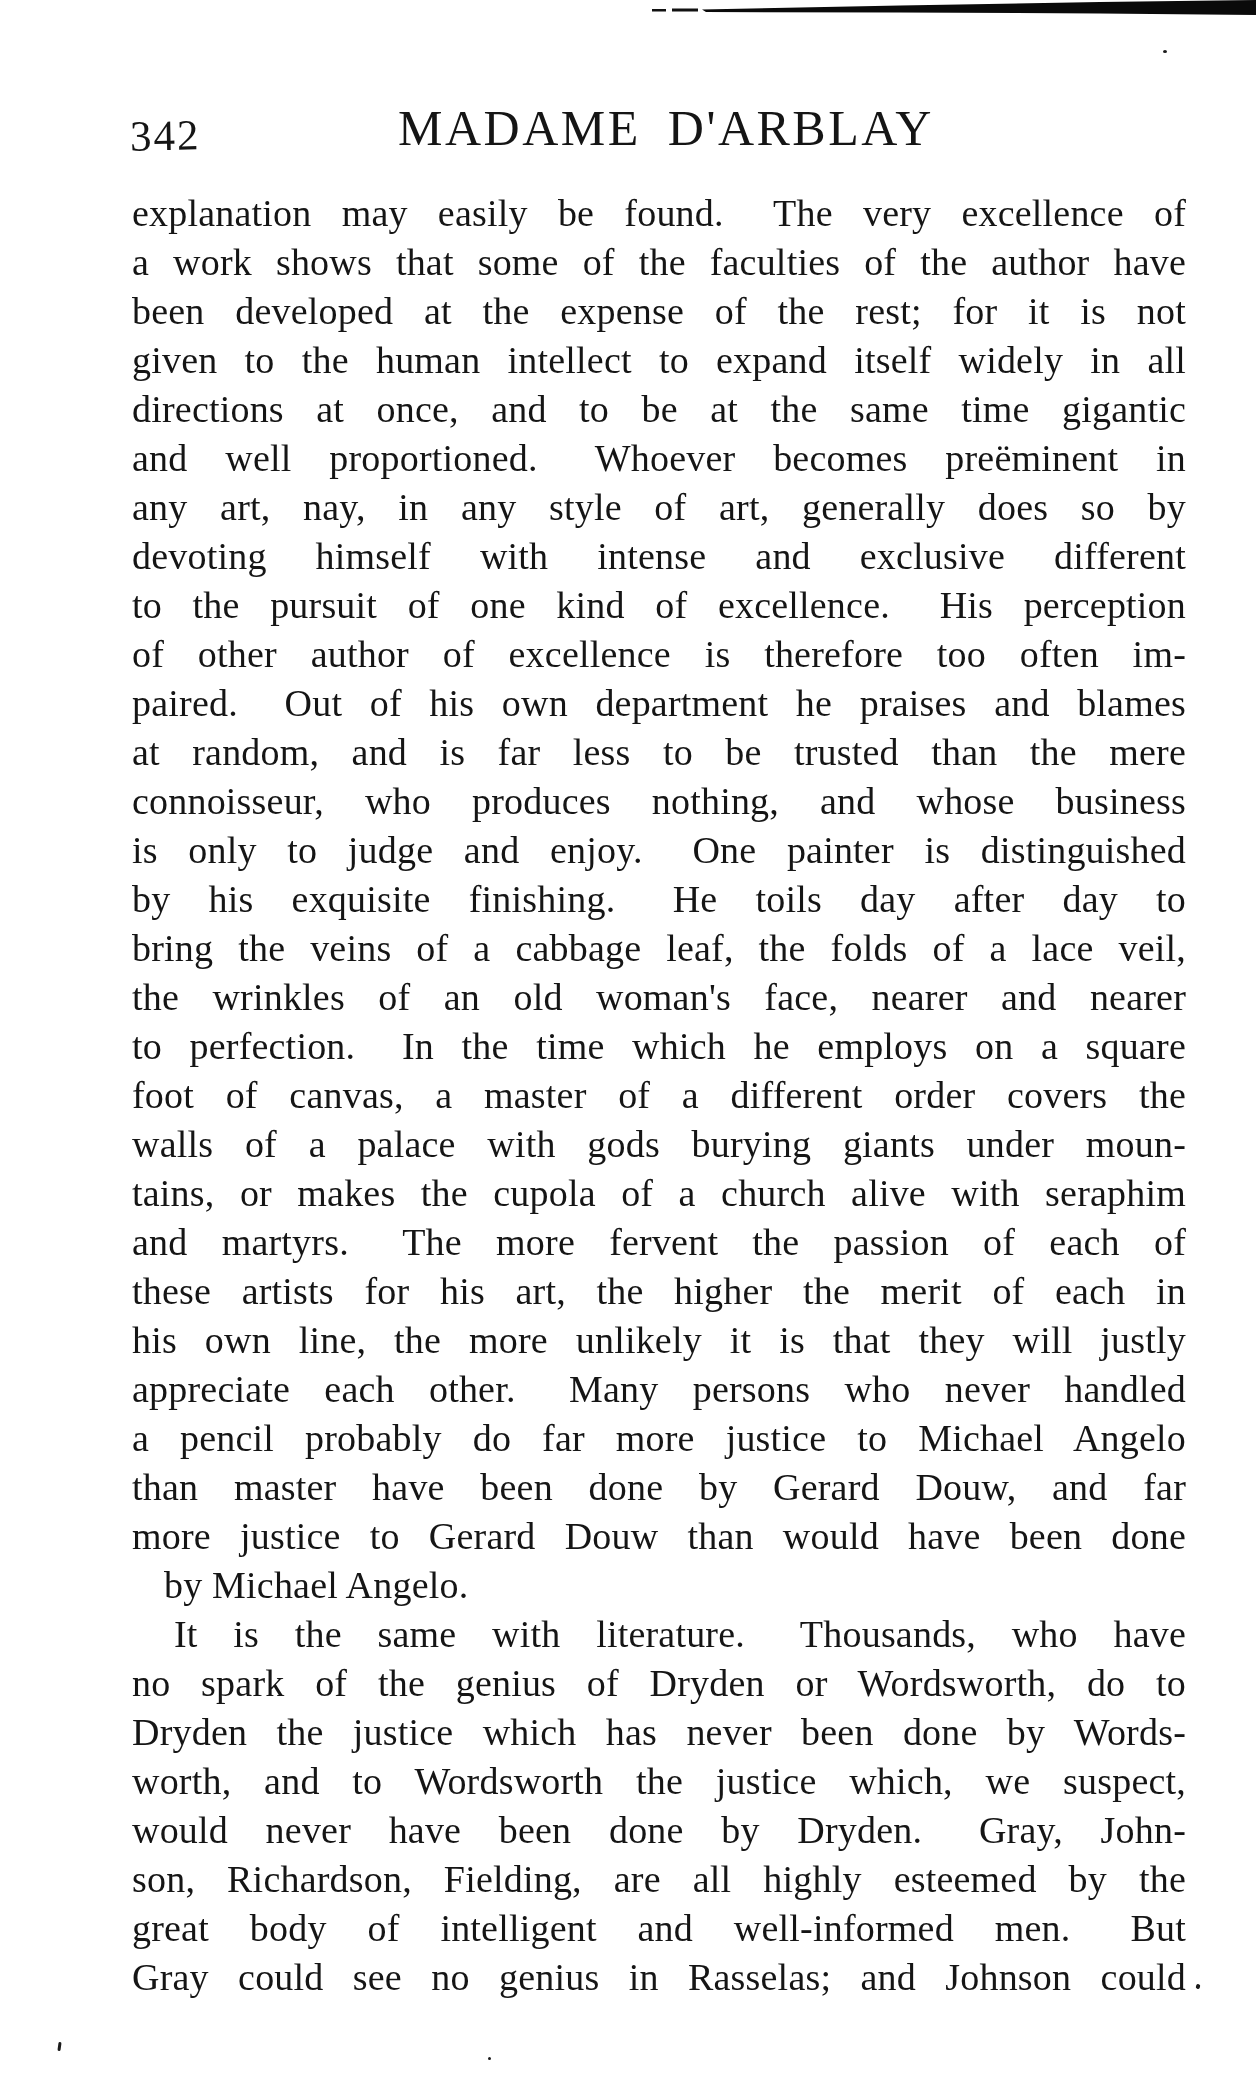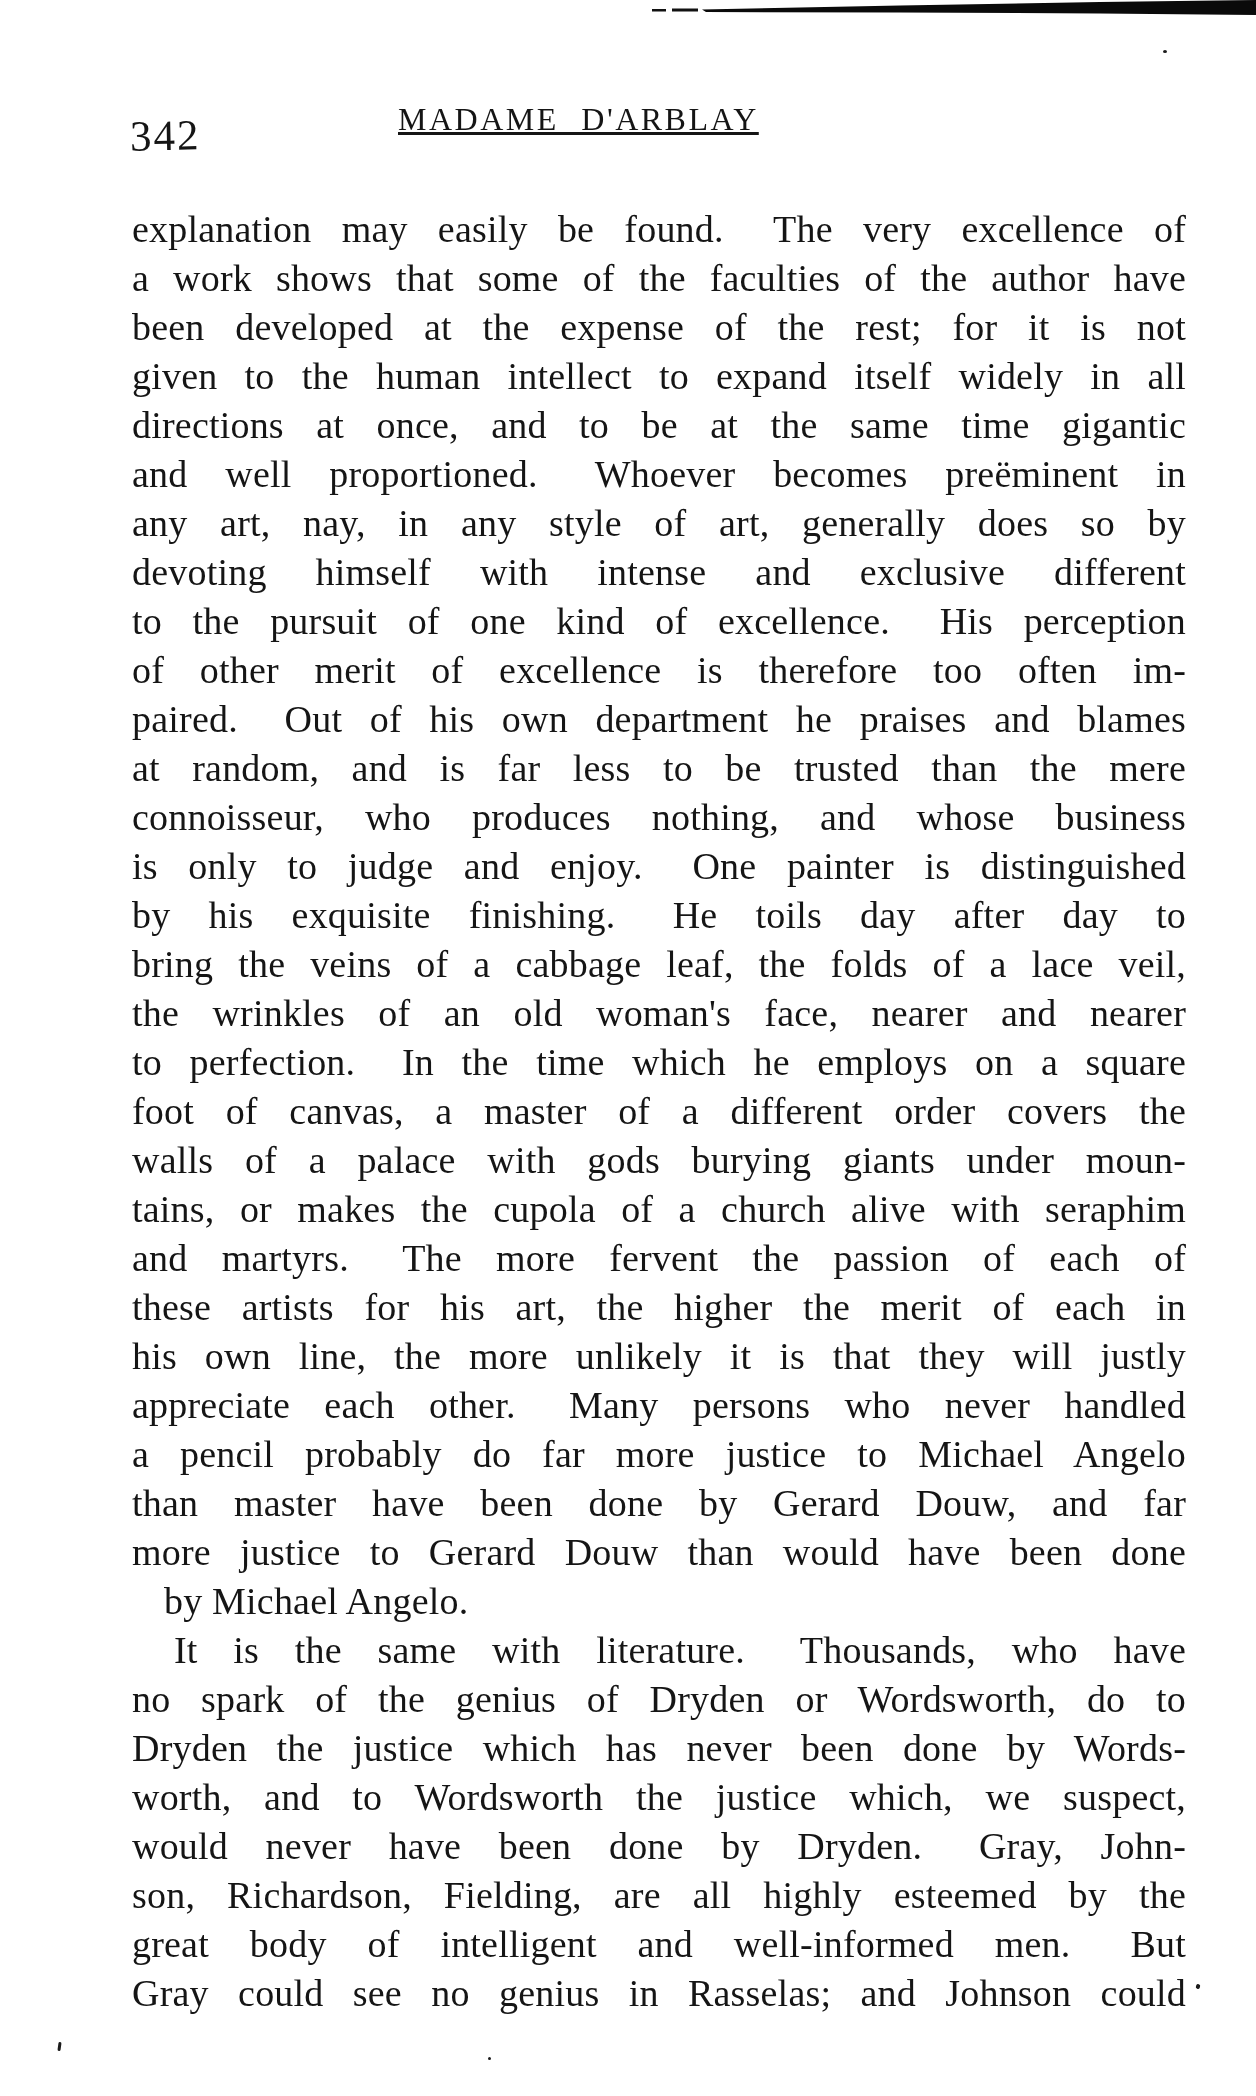--- a/index.html
+++ b/index.html
@@ -14,27 +14,26 @@
   
   .top-rule{position:absolute;top:0;left:0;width:1256px;height:18px;}
   
   .page-number{
     position:absolute;left:130px;top:114px;
     font-size:43px;line-height:1;letter-spacing:2px;
     transform:rotate(-1.2deg);
   }
   .header-title{
     position:absolute;left:398px;top:103px;
-    font-size:32px;line-height:1;letter-spacing:2.5px;word-spacing:12px;
+    font-size:50px;line-height:1;letter-spacing:2.5px;word-spacing:12px;
     white-space:nowrap;
-    text-decoration:underline;
   }
   
   .body-text{
-    position:absolute;left:132px;top:205px;width:1054px;
+    position:absolute;left:132px;top:189px;width:1054px;
     font-size:38px;letter-spacing:0.2px;
   }
   .ln{
     height:49px;line-height:49px;
     text-align:justify;text-align-last:justify;
   }
   .ln-end{text-align-last:left;margin-left:32px;}
   .ln-indent{padding-left:42px;}
   
   .speck{position:absolute;background:#1b1b1b;border-radius:50%;}
@@ -61,21 +60,21 @@
   <div class="body-text">
     <div class="ln">explanation may easily be found.  The very excellence of</div>
     <div class="ln">a work shows that some of the faculties of the author have</div>
     <div class="ln">been developed at the expense of the rest; for it is not</div>
     <div class="ln">given to the human intellect to expand itself widely in all</div>
     <div class="ln">directions at once, and to be at the same time gigantic</div>
     <div class="ln">and well proportioned.  Whoever becomes preëminent in</div>
     <div class="ln">any art, nay, in any style of art, generally does so by</div>
     <div class="ln">devoting himself with intense and exclusive different</div>
     <div class="ln">to the pursuit of one kind of excellence.  His perception</div>
-    <div class="ln">of other merit of excellence is therefore too often im-</div>
+    <div class="ln">of other author of excellence is therefore too often im-</div>
     <div class="ln">paired.  Out of his own department he praises and blames</div>
     <div class="ln">at random, and is far less to be trusted than the mere</div>
     <div class="ln">connoisseur, who produces nothing, and whose business</div>
     <div class="ln">is only to judge and enjoy.  One painter is distinguished</div>
     <div class="ln">by his exquisite finishing.  He toils day after day to</div>
     <div class="ln">bring the veins of a cabbage leaf, the folds of a lace veil,</div>
     <div class="ln">the wrinkles of an old woman's face, nearer and nearer</div>
     <div class="ln">to perfection.  In the time which he employs on a square</div>
     <div class="ln">foot of canvas, a master of a different order covers the</div>
     <div class="ln">walls of a palace with gods burying giants under moun-</div>

